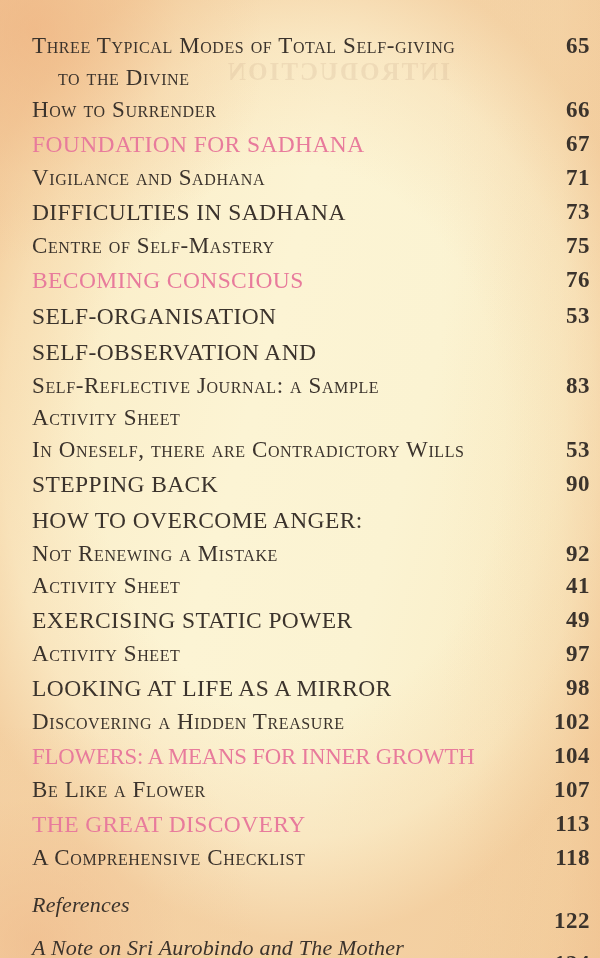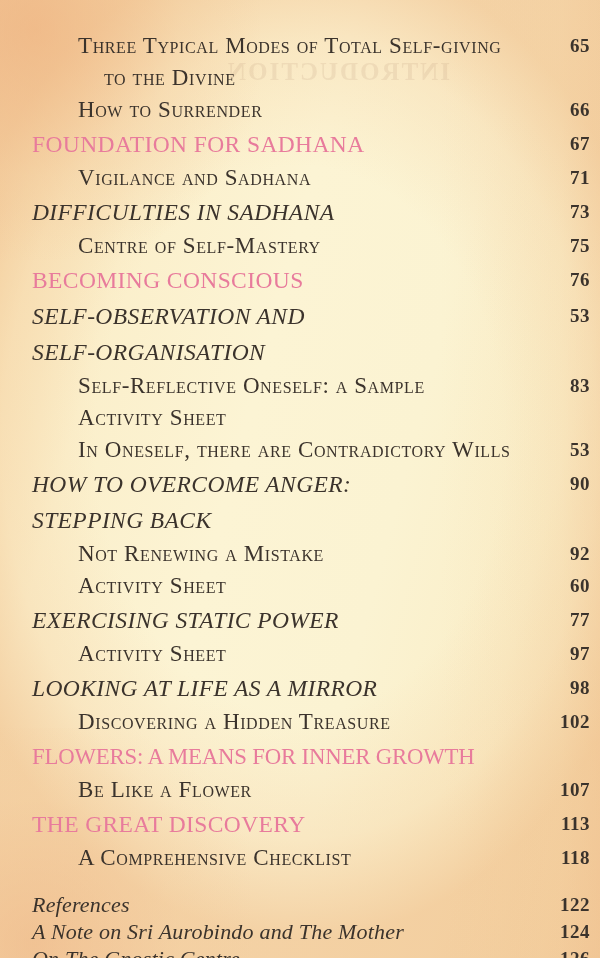--- a/index.html
+++ b/index.html
@@ -98,49 +98,47 @@
   }
   .entry .title-col {
     flex: 0 1 auto;
     min-width: 0;
   }
   .entry .page-col {
     flex: 0 0 auto;
     width: 64px;
     text-align: right;
     font-weight: bold;
-    font-size: 19px;
+    font-size: 23px;
     line-height: 1.0;
     letter-spacing: 0.5px;
     color: #3b332c;
     padding-left: 8px;
   }
 
   .line { white-space: nowrap; }
   .line.indent { padding-left: 26px; }
 
   
   .e-smallcaps .line {
     font-variant: small-caps;
     font-size: 23px;
     line-height: 32px;
     letter-spacing: 0.6px;
     color: #3b332c;
-    margin-left: 46px;
   }
   .e-smallcaps .page-col { line-height: 32px; }
 
   
   .e-caps .line {
     text-transform: uppercase;
     font-size: 23.5px;
     line-height: 36px;
     letter-spacing: 0.4px;
     color: #3b332c;
-    font-style: italic;
   }
   .e-caps .page-col { line-height: 36px; }
 
   
   .e-pink .line {
     text-transform: uppercase;
     font-size: 23.5px;
     line-height: 36px;
     letter-spacing: 0.4px;
     color: #e87b9c;
@@ -159,20 +157,21 @@
   #backmatter .entry .line {
     font-style: italic;
     font-size: 22px;
     line-height: 27px;
     letter-spacing: 0.2px;
     color: #3b332c;
   }
   #backmatter .entry .page-col {
     line-height: 27px;
     font-style: normal;
+    margin-top: 16px;
   }
 </style>
 </head>
 <body>
 
 <div id="paper">
   <div id="paper-warm-tl"></div>
   <div id="paper-warm-bl"></div>
   <div id="paper-warm-r"></div>
   <div id="bleed">INTRODUCTION</div>
@@ -218,66 +217,66 @@
         <div class="page-col">75</div>
       </div>
       <div class="entry e-pink">
         <div class="title-col">
           <div class="line">Becoming Conscious</div>
         </div>
         <div class="page-col">76</div>
       </div>
       <div class="entry e-caps">
         <div class="title-col">
+          <div class="line">Self-Organisation</div>
           <div class="line">Self-Observation and</div>
-          <div class="line">Self-Organisation</div>
         </div>
         <div class="page-col">53</div>
       </div>
       <div class="entry e-smallcaps">
         <div class="title-col">
-          <div class="line">Self-Reflective Oneself: a Sample</div>
+          <div class="line">Self-Reflective Journal: a Sample</div>
         </div>
         <div class="page-col">83</div>
       </div>
       <div class="entry e-smallcaps">
         <div class="title-col">
           <div class="line">Activity Sheet</div>
         </div>
       </div>
       <div class="entry e-smallcaps">
         <div class="title-col">
           <div class="line">In Oneself, there are Contradictory Wills</div>
         </div>
         <div class="page-col">53</div>
       </div>
       <div class="entry e-caps">
         <div class="title-col">
+          <div class="line">Stepping Back</div>
           <div class="line">How to Overcome Anger:</div>
-          <div class="line">Stepping Back</div>
         </div>
         <div class="page-col">90</div>
       </div>
       <div class="entry e-smallcaps">
         <div class="title-col">
           <div class="line">Not Renewing a Mistake</div>
         </div>
         <div class="page-col">92</div>
       </div>
       <div class="entry e-smallcaps">
         <div class="title-col">
           <div class="line">Activity Sheet</div>
         </div>
-        <div class="page-col">60</div>
+        <div class="page-col">41</div>
       </div>
       <div class="entry e-caps">
         <div class="title-col">
           <div class="line">Exercising Static Power</div>
         </div>
-        <div class="page-col">77</div>
+        <div class="page-col">49</div>
       </div>
       <div class="entry e-smallcaps">
         <div class="title-col">
           <div class="line">Activity Sheet</div>
         </div>
         <div class="page-col">97</div>
       </div>
       <div class="entry e-caps">
         <div class="title-col">
           <div class="line">Looking at Life as a Mirror</div>
@@ -287,20 +286,21 @@
       <div class="entry e-smallcaps">
         <div class="title-col">
           <div class="line">Discovering a Hidden Treasure</div>
         </div>
         <div class="page-col">102</div>
       </div>
       <div class="entry e-pink">
         <div class="title-col">
           <div class="line tight">Flowers: A Means for Inner Growth</div>
         </div>
+        <div class="page-col">104</div>
       </div>
       <div class="entry e-smallcaps">
         <div class="title-col">
           <div class="line">Be Like a Flower</div>
         </div>
         <div class="page-col">107</div>
       </div>
       <div class="entry e-pink">
         <div class="title-col">
           <div class="line">The Great Discovery</div>

